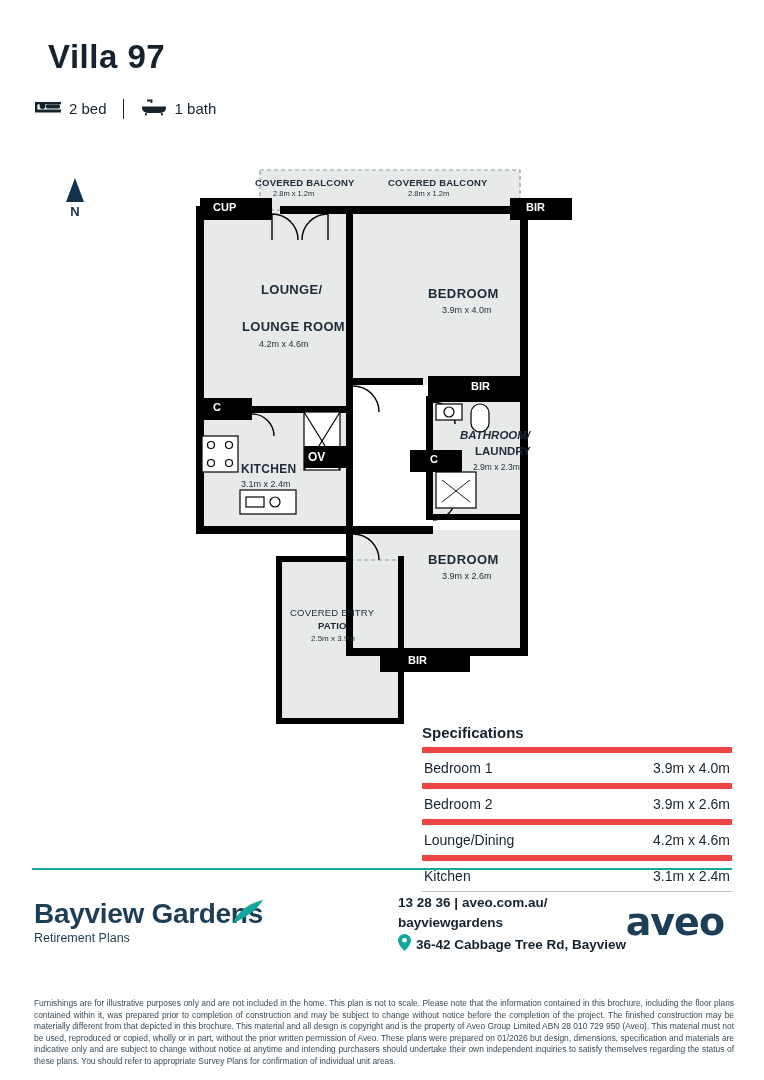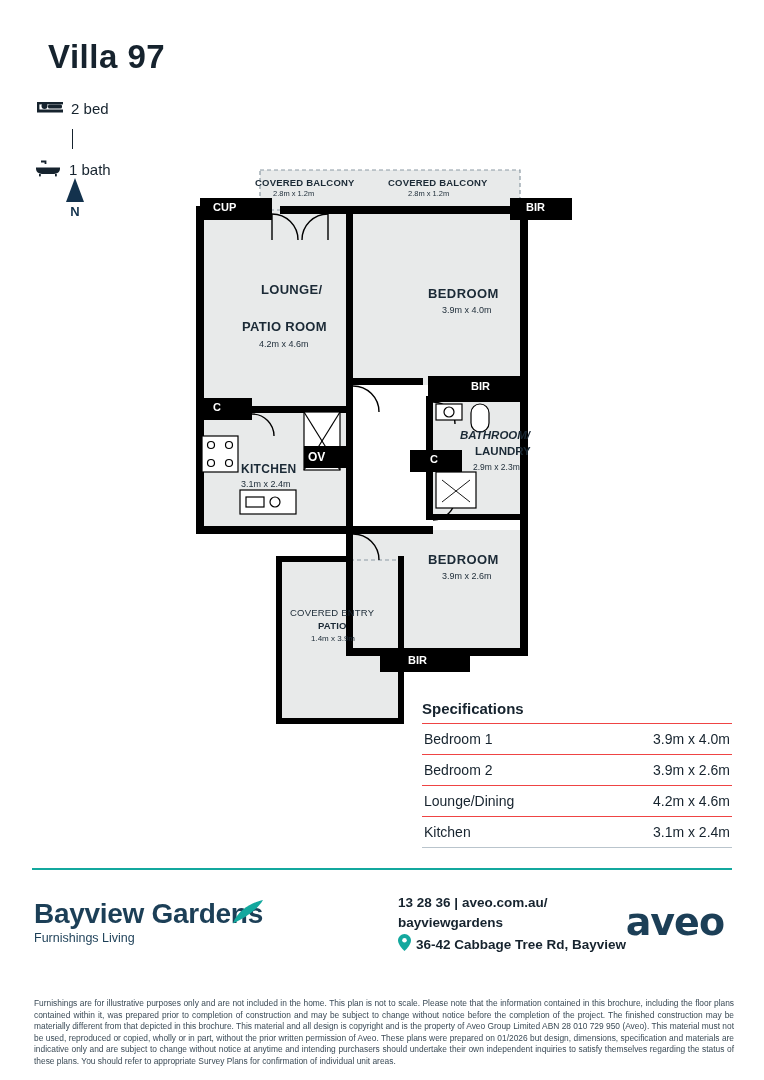--- a/index.html
+++ b/index.html
@@ -24,21 +24,20 @@
     color: #16232e;
   }
   .features {
     position: absolute;
     left: 34px; top: 98px;
     display: flex;
     align-items: center;
     gap: 10px;
     font-size: 15px;
     color: #16232e;
-    flex-direction: column;
   }
   .feature { display: flex; align-items: center; gap: 7px; }
   .feature .label { font-size: 15px; }
   .divider-v {
     width: 1px; height: 20px;
     background: #16232e;
     margin: 0 6px;
   }
 
   
@@ -66,34 +65,34 @@
   .floorplan {
     position: absolute;
     left: 180px; top: 150px;
     width: 420px; height: 580px;
   }
   .fp-svg { display: block; }
 
   
   .specs {
     position: absolute;
-    left: 422px; top: 700px;
+    left: 422px; top: 724px;
     width: 310px;
   }
   .specs h3 {
     margin: 0 0 6px 0;
     font-size: 15px;
     font-weight: bold;
     color: #16232e;
   }
   .spec-row {
     display: flex;
     justify-content: space-between;
     align-items: flex-start;
-    border-top: 1px solid #ef4444;
+    border-top: 6px solid #ef4444;
     padding: 7px 2px 7px 2px;
     font-size: 14px;
   }
   .spec-row:last-child { border-bottom: 1px solid #b9c4cc; }
   .spec-name { color: #16232e; }
   .spec-dim { color: #16232e; }
 
   
   .footer-rule {
     position: absolute;
@@ -306,21 +305,21 @@
   <div style="position:absolute;left:208px;top:27px;font-size:9.5px;font-weight:bold;letter-spacing:0.2px;">COVERED BALCONY</div>
   <div style="position:absolute;left:228px;top:39px;font-size:7.5px;">2.8m x 1.2m</div>
 
   <div style="position:absolute;left:33px;top:51px;font-size:11px;font-weight:bold;color:#ffffff;">CUP</div>
   <div style="position:absolute;left:346px;top:51px;font-size:11px;font-weight:bold;color:#ffffff;">BIR</div>
 
   <div style="position:absolute;left:248px;top:136px;font-size:13px;font-weight:bold;letter-spacing:0.4px;">BEDROOM</div>
   <div style="position:absolute;left:262px;top:155px;font-size:9px;">3.9m x 4.0m</div>
 
   <div style="position:absolute;left:81px;top:132px;font-size:13px;font-weight:bold;letter-spacing:0.3px;">LOUNGE/</div>
-  <div style="position:absolute;left:62px;top:169px;font-size:13px;font-weight:bold;letter-spacing:0.3px;">PATIO ROOM</div>
+  <div style="position:absolute;left:62px;top:169px;font-size:13px;font-weight:bold;letter-spacing:0.3px;">LOUNGE ROOM</div>
   <div style="position:absolute;left:79px;top:189px;font-size:9px;">4.2m x 4.6m</div>
 
   <div style="position:absolute;left:291px;top:230px;font-size:11px;font-weight:bold;color:#ffffff;">BIR</div>
 
   <div style="position:absolute;left:280px;top:279px;font-size:11.5px;font-weight:bold;font-style:italic;">BATHROOM/</div>
   <div style="position:absolute;left:295px;top:295px;font-size:11.5px;font-weight:bold;">LAUNDRY</div>
   <div style="position:absolute;left:293px;top:312px;font-size:8.5px;">2.9m x 2.3m</div>
 
   <div style="position:absolute;left:33px;top:251px;font-size:11px;font-weight:bold;color:#ffffff;">C</div>
   <div style="position:absolute;left:250px;top:303px;font-size:11px;font-weight:bold;color:#ffffff;">C</div>
@@ -329,21 +328,21 @@
   <div style="position:absolute;left:61px;top:312px;font-size:12px;font-weight:bold;letter-spacing:0.3px;">KITCHEN</div>
   <div style="position:absolute;left:61px;top:329px;font-size:9px;">3.1m x 2.4m</div>
 
   <div style="position:absolute;left:248px;top:402px;font-size:13px;font-weight:bold;letter-spacing:0.4px;">BEDROOM</div>
   <div style="position:absolute;left:262px;top:421px;font-size:9px;">3.9m x 2.6m</div>
 
   <div style="position:absolute;left:228px;top:504px;font-size:11px;font-weight:bold;color:#ffffff;">BIR</div>
 
   <div style="position:absolute;left:110px;top:457px;font-size:9.5px;font-weight:normal;letter-spacing:0.2px;">COVERED ENTRY</div>
   <div style="position:absolute;left:138px;top:470px;font-size:9.5px;font-weight:bold;letter-spacing:0.2px;">PATIO</div>
-  <div style="position:absolute;left:131px;top:484px;font-size:8px;">1.4m x 3.9m</div>
+  <div style="position:absolute;left:131px;top:484px;font-size:8px;">2.5m x 3.9m</div>
 </div>
 
 <div class="specs">
   <h3>Specifications</h3>
   <div class="spec-row">
     <span class="spec-name">Bedroom 1</span>
     <span class="spec-dim">3.9m x 4.0m</span>
   </div>
   <div class="spec-row">
     <span class="spec-name">Bedroom 2</span>
@@ -363,21 +362,21 @@
 
 <div class="brand">
   <div style="position:relative;display:inline-block;">
     <div class="name">Bayview Gardens</div>
     <span class="swoosh">
       <svg width="40" height="18" viewBox="0 0 40 18" aria-hidden="true">
         <path d="M2 14 C12 2 28 0 38 1 C30 8 16 13 2 14 Z" fill="#13a89e"></path>
       </svg>
     </span>
   </div>
-  <div class="sub">Furnishings Living</div>
+  <div class="sub">Retirement Plans</div>
 </div>
 
 <div class="contact">
   <div>
     <span>13 28 36</span>
     <span>|</span>
     <span>aveo.com.au/</span>
   </div>
   <div>bayviewgardens</div>
   <div class="addr-row">

